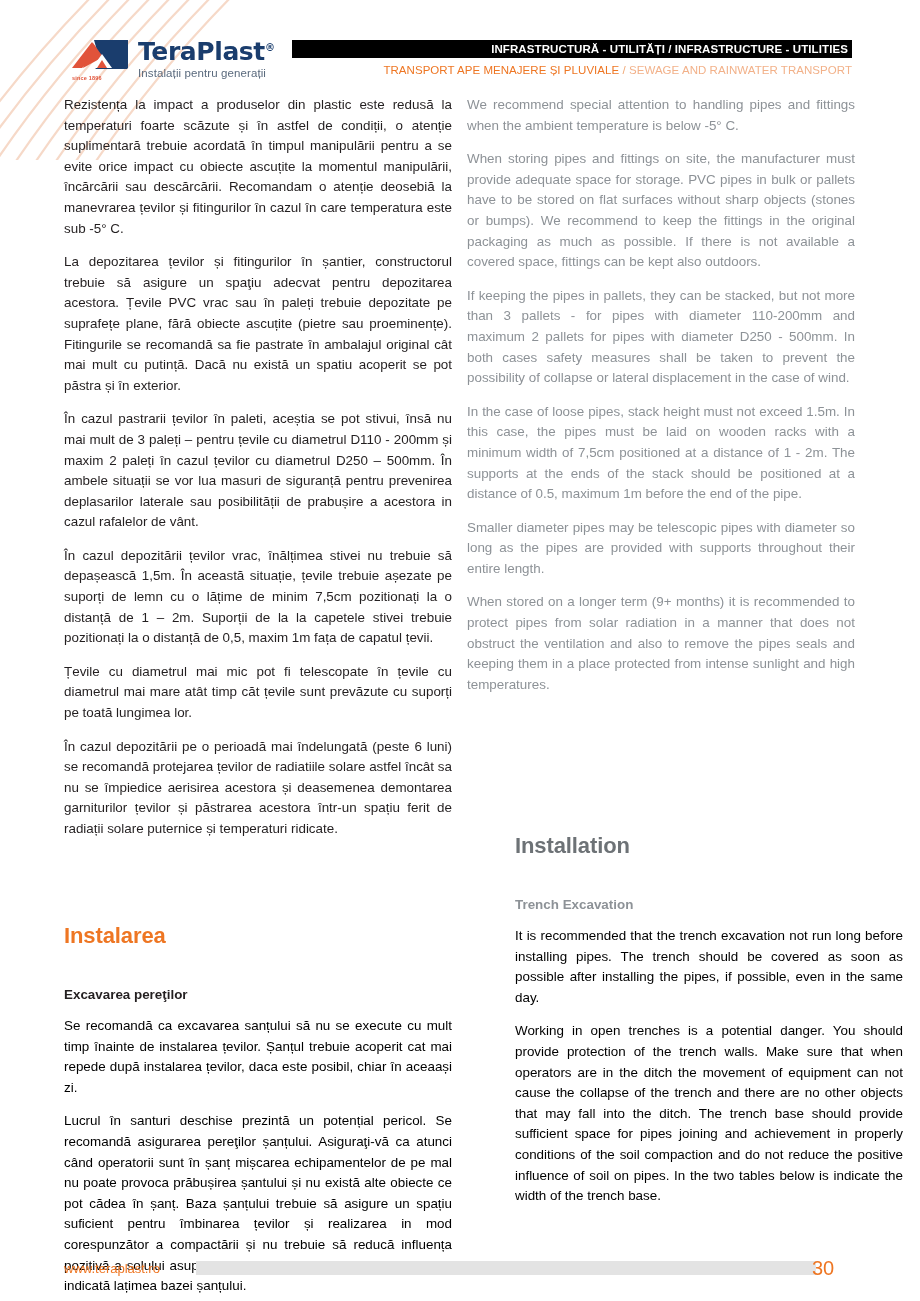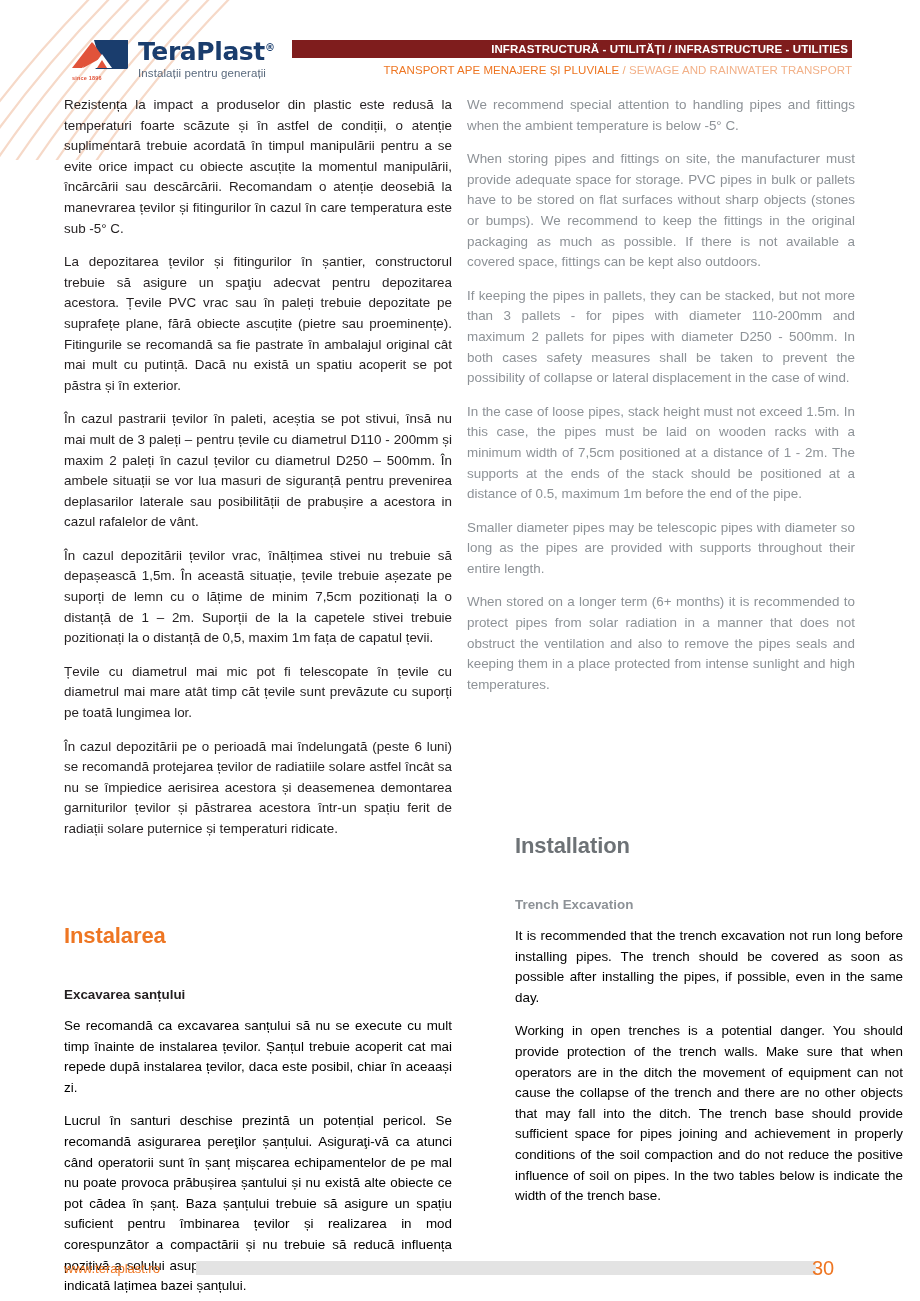--- a/index.html
+++ b/index.html
@@ -85,21 +85,21 @@
     font-family: "Liberation Sans", sans-serif;
   }
 
   .header-right {
     position: absolute;
     left: 292px;
     top: 24px;
     width: 560px;
   }
   .banner-bar {
-    background: #7f1d1d;
+    background: #000000;
     height: 18px;
     display: flex;
     align-items: center;
     justify-content: flex-end;
     padding-right: 4px;
   }
   .banner-bar span {
     color: #ffffff;
     font-size: 11.5px;
     font-weight: bold;
@@ -260,27 +260,27 @@
     <p class="body">Țevile cu diametrul mai mic pot fi telescopate în țevile cu diametrul mai mare atât timp căt țevile sunt prevăzute cu suporți pe toată lungimea lor.</p>
     <p class="body last">În cazul depozitării pe o perioadă mai îndelungată (peste 6 luni) se recomandă protejarea țevilor de radiatiile solare astfel încât sa nu se împiedice aerisirea acestora și deasemenea demontarea garniturilor țevilor și păstrarea acestora într-un spațiu ferit de radiații solare puternice și temperaturi ridicate.</p>
   </div>
 
   <div class="col col-en">
     <p class="body">We recommend special attention to handling pipes and fittings when the ambient temperature is below -5° C.</p>
     <p class="body">When storing pipes and fittings on site, the manufacturer must provide adequate space for storage. PVC pipes in bulk or pallets have to be stored on flat surfaces without sharp objects (stones or bumps). We recommend to keep the fittings in the original packaging as much as possible. If there is not available a covered space, fittings can be kept also outdoors.</p>
     <p class="body">If keeping the pipes in pallets, they can be stacked, but not more than 3 pallets - for pipes with diameter 110-200mm and maximum 2 pallets for pipes with diameter D250 - 500mm. In both cases safety measures shall be taken to prevent the possibility of collapse or lateral displacement in the case of wind.</p>
     <p class="body">In the case of loose pipes, stack height must not exceed 1.5m. In this case, the pipes must be laid on wooden racks with a minimum width of 7,5cm positioned at a distance of 1 - 2m. The supports at the ends of the stack should be positioned at a distance of 0.5, maximum 1m before the end of the pipe.</p>
     <p class="body">Smaller diameter pipes may be telescopic pipes with diameter so long as the pipes are provided with supports throughout their entire length.</p>
-    <p class="body last">When stored on a longer term (6+ months) it is recommended to protect pipes from solar radiation in a manner that does not obstruct the ventilation and also to remove the pipes seals and keeping them in a place protected from intense sunlight and high temperatures.</p>
+    <p class="body last">When stored on a longer term (9+ months) it is recommended to protect pipes from solar radiation in a manner that does not obstruct the ventilation and also to remove the pipes seals and keeping them in a place protected from intense sunlight and high temperatures.</p>
   </div>
 </div>
 
 <div class="section section-ro" style="top:877px;margin-top:46px;">
   <h2 class="sec-title">Instalarea</h2>
-  <h3 class="sub-title">Excavarea sanțului</h3>
+  <h3 class="sub-title">Excavarea pereţilor</h3>
   <p class="body">Se recomandă ca excavarea sanțului să nu se execute cu mult timp înainte de instalarea țevilor. Șanțul trebuie acoperit cat mai repede după instalarea țevilor, daca este posibil, chiar în aceaași zi.</p>
   <p class="body last">Lucrul în santuri deschise prezintă un potențial pericol. Se recomandă asigurarea pereţilor șanțului. Asiguraţi-vă ca atunci când operatorii sunt în șanț mișcarea echipamentelor de pe mal nu poate provoca prăbușirea șantului și nu există alte obiecte ce pot cădea în șanț. Baza șanțului trebuie să asigure un spațiu suficient pentru îmbinarea țevilor și realizarea in mod corespunzător a compactării și nu trebuie să reducă influența pozitivă a solului asupra țevilor. In cele 2 tabele de mai jos este indicată lațimea bazei șanțului.</p>
 </div>
 
 <div class="section section-en" style="top:833px;">
   <h2 class="sec-title">Installation</h2>
   <h3 class="sub-title">Trench Excavation</h3>
   <p class="body">It is recommended that the trench excavation not run long before installing pipes. The trench should be covered as soon as possible after installing the pipes, if possible, even in the same day.</p>
   <p class="body last">Working in open trenches is a potential danger. You should provide protection of the trench walls. Make sure that when operators are in the ditch the movement of equipment can not cause the collapse of the trench and there are no other objects that may fall into the ditch. The trench base should provide sufficient space for pipes joining and achievement in properly conditions of the soil compaction and do not reduce the positive influence of soil on pipes. In the two tables below is indicate the width of the trench base.</p>
 </div>

